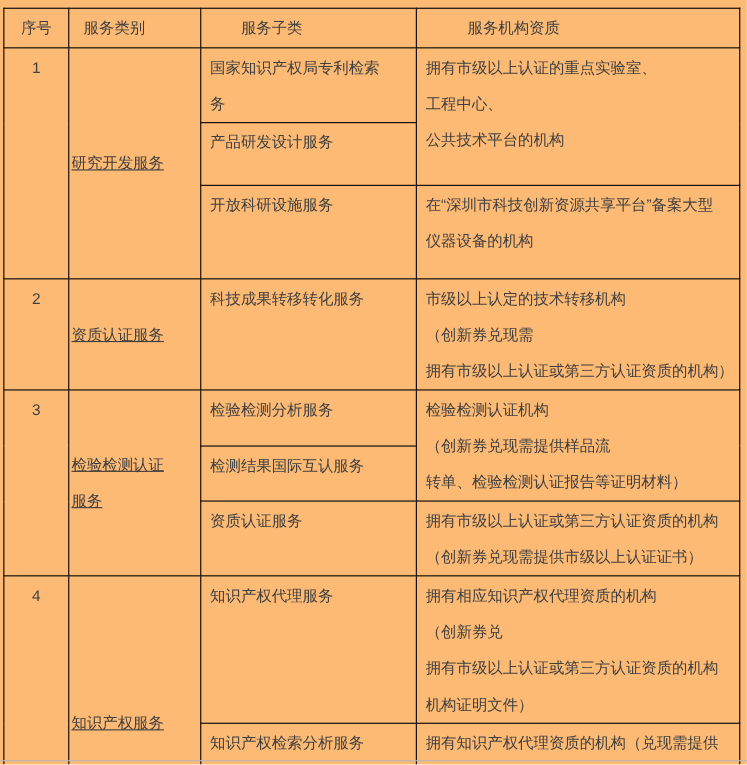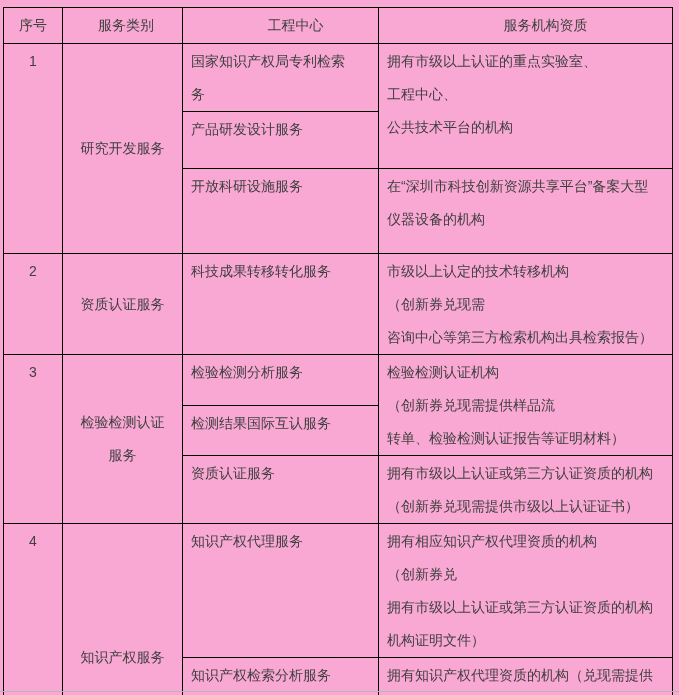--- a/index.html
+++ b/index.html
@@ -1,20 +1,20 @@
 <!DOCTYPE html>
 <html><head>
 <meta charset="utf-8">
 <style>
   html, body { margin: 0; padding: 0; background: #ffffff; }
   .page {
     position: relative;
     width: 679px;
     height: 695px;
-    background: #f9a8d4;
+    background: #fdba74;
     overflow: hidden;
     font-family: "Liberation Sans", "DejaVu Sans", sans-serif;
   }
   table.service-table {
     position: absolute;
     left: 3px;
     top: 7px;
     width: 669px;
     border-collapse: collapse;
     table-layout: fixed;
@@ -27,36 +27,37 @@
     color: #3f3f3f;
     line-height: 33px;
     vertical-align: top;
     padding: 1px 6px 0 8px;
     white-space: pre-line;
     word-break: keep-all;
     overflow: hidden;
   }
   .service-table th {
     vertical-align: middle;
-    text-align: center;
+    text-align: left;
     padding-top: 0;
   }
   th.h-no   { text-align: center; padding-left: 2px; padding-right: 2px; }
   th.h-cat  { padding-left: 13px; }
   th.h-sub  { padding-left: 36px; }
   th.h-qual { padding-left: 46px; }
   td.c-no {
     text-align: center;
     padding-left: 2px;
     padding-right: 2px;
   }
   td.c-cat {
-    text-align: center;
+    text-align: left;
     vertical-align: middle;
     padding: 0 2px;
+    text-decoration: underline;
   }
   .continuation-line {
     position: absolute;
     left: 0;
     top: 691px;
     width: 679px;
     height: 0;
     border-top: 1px solid #b7b7b7;
   }
 </style>
@@ -68,21 +69,21 @@
     <colgroup>
       <col style="width:59px">
       <col style="width:120px">
       <col style="width:196px">
       <col style="width:294px">
     </colgroup>
     <tbody>
       <tr style="height:36px">
         <th class="h-no">序号</th>
         <th class="h-cat">服务类别</th>
-        <th class="h-sub">工程中心</th>
+        <th class="h-sub">服务子类</th>
         <th class="h-qual">服务机构资质</th>
       </tr>
 
       <tr style="height:65px">
         <td class="c-no" rowspan="3">1</td>
         <td class="c-cat" rowspan="3">研究开发服务</td>
         <td class="c-sub">国家知识产权局专利检索
 务</td>
         <td class="c-qual" rowspan="2">拥有市级以上认证的重点实验室、工程中心、
 公共技术平台的机构</td>
@@ -94,21 +95,21 @@
         <td class="c-sub">开放科研设施服务</td>
         <td class="c-qual">在“深圳市科技创新资源共享平台”备案大型
 仪器设备的机构</td>
       </tr>
 
       <tr style="height:72px">
         <td class="c-no">2</td>
         <td class="c-cat">资质认证服务</td>
         <td class="c-sub">科技成果转移转化服务</td>
         <td class="c-qual">市级以上认定的技术转移机构（创新券兑现需
-咨询中心等第三方检索机构出具检索报告）</td>
+拥有市级以上认证或第三方认证资质的机构）</td>
       </tr>
 
       <tr style="height:35px">
         <td class="c-no" rowspan="3">3</td>
         <td class="c-cat" rowspan="3">检验检测认证
 服务</td>
         <td class="c-sub">检验检测分析服务</td>
         <td class="c-qual" rowspan="2">检验检测认证机构（创新券兑现需提供样品流
 转单、检验检测认证报告等证明材料）</td>
       </tr>

